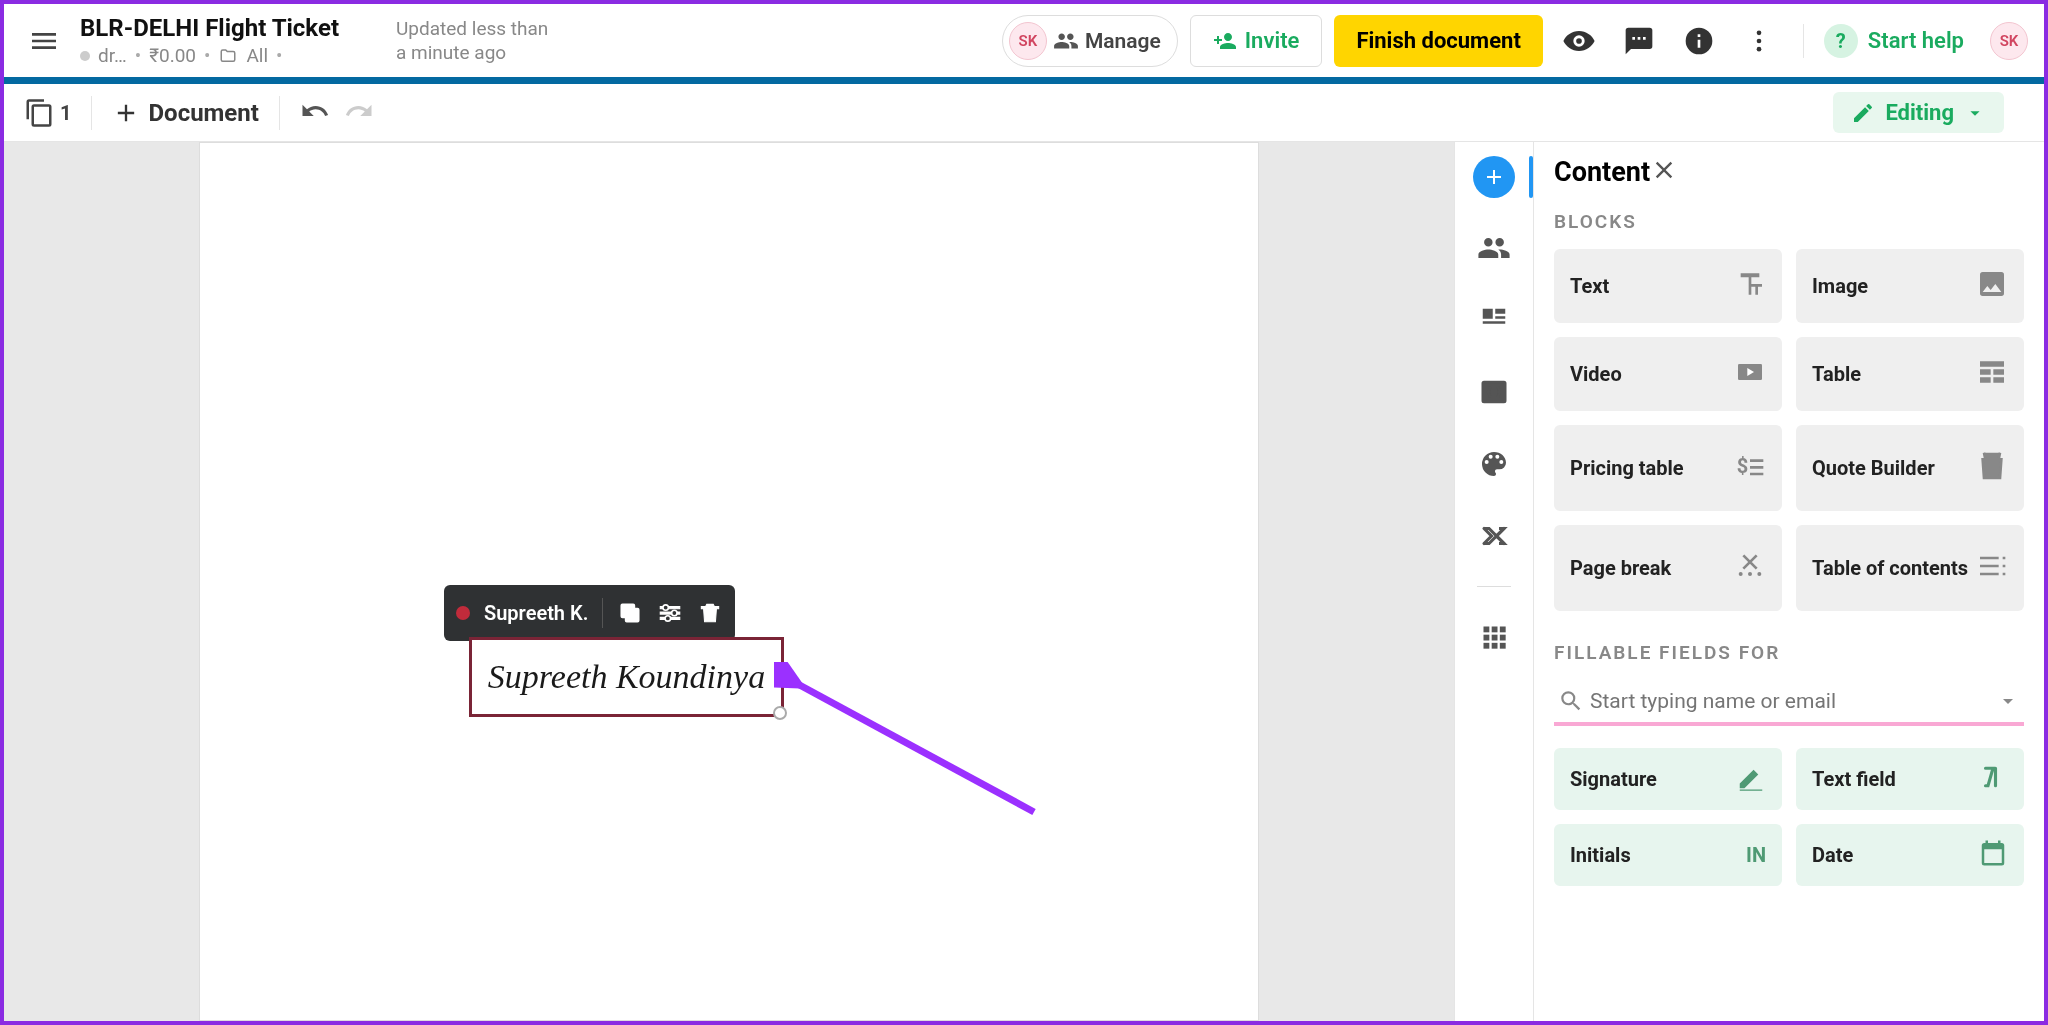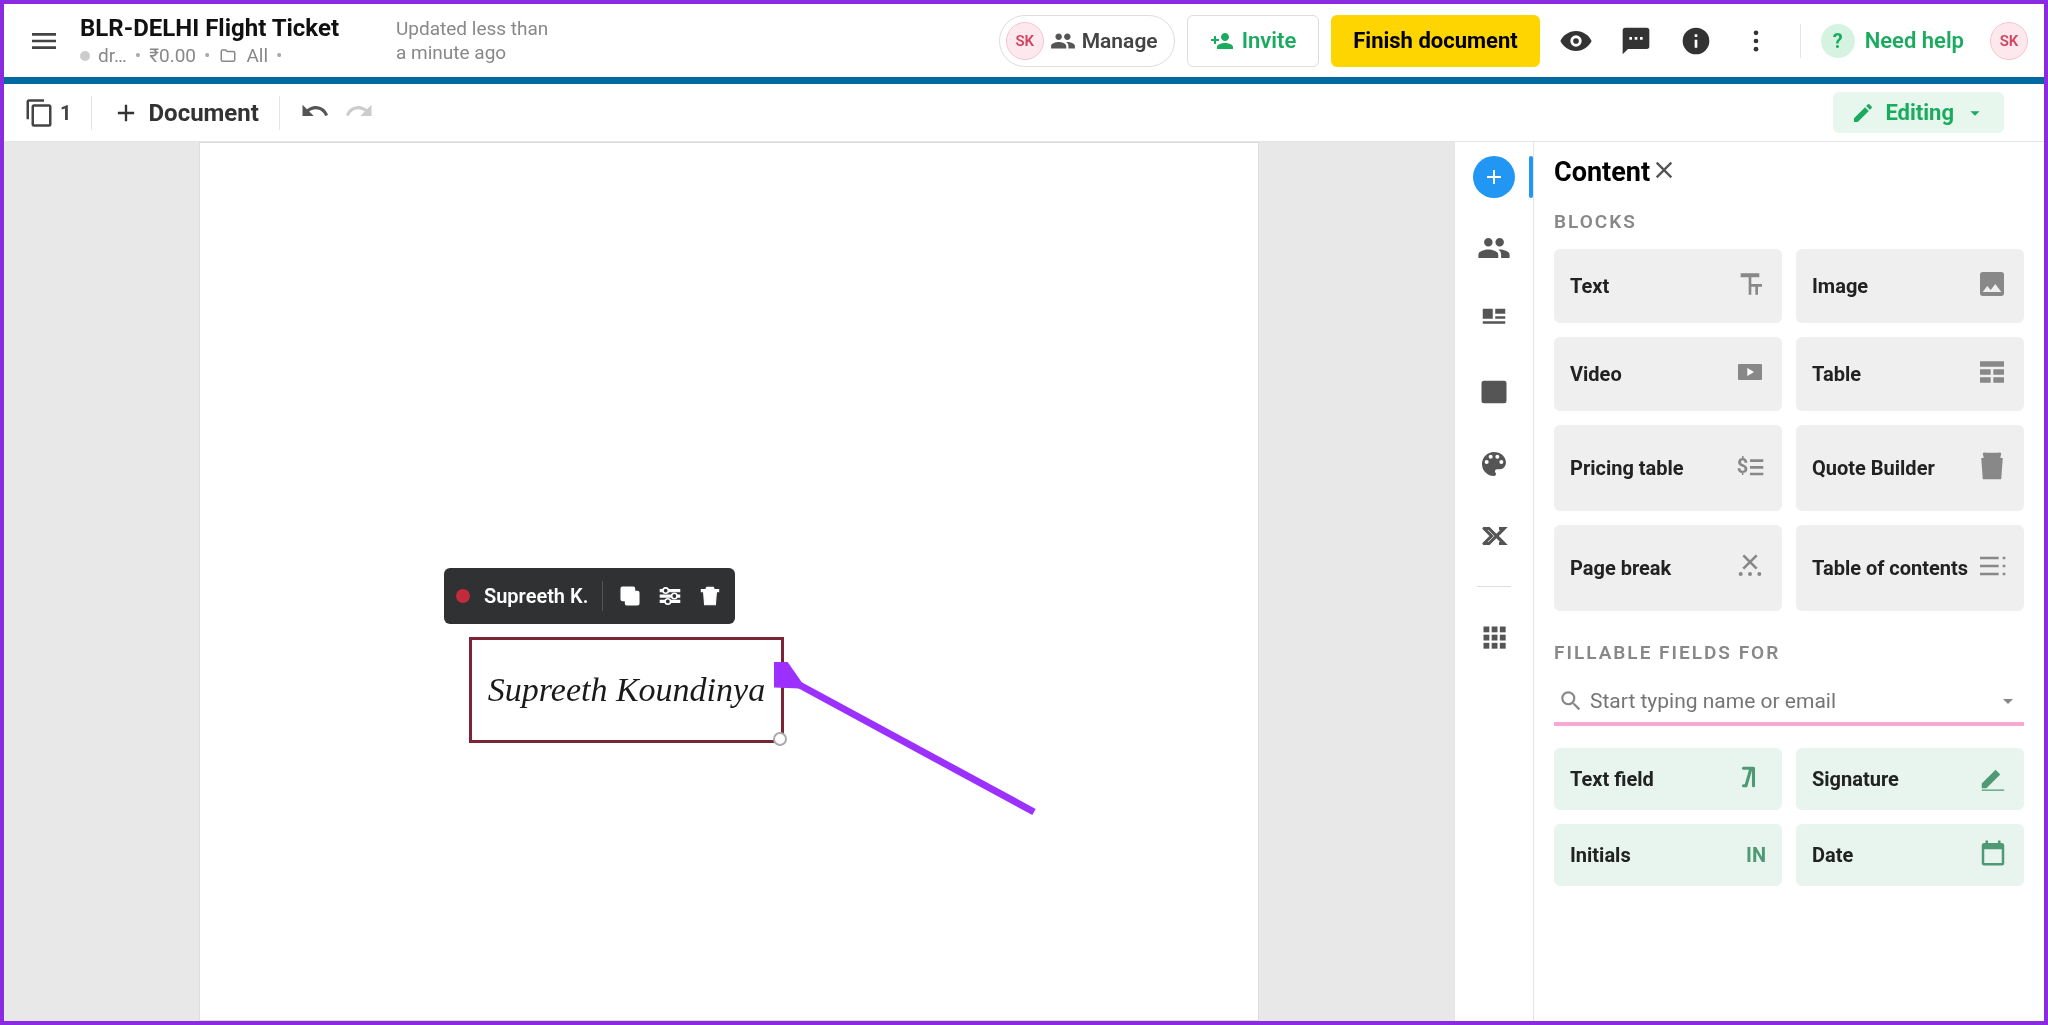--- a/index.html
+++ b/index.html
@@ -43,28 +43,28 @@
 .undo-redo { display: flex; gap: 14px; }
 .undo-redo svg { fill: #555; }
 .undo-redo .disabled svg { fill: #ccc; }
 .editing-btn { display: flex; align-items: center; gap: 10px; background: #e8f7ee; color: #1aab5f; font-size: 22px; font-weight: 700; padding: 8px 18px; border-radius: 6px; margin-left: auto; margin-right: 20px; }
 .editing-btn svg { fill: #1aab5f; }
 
 .main-area { display: flex; height: calc(100% - 80px - 58px); }
 .canvas { flex: 1; background: #e8e8e8; position: relative; display: flex; justify-content: center; overflow: hidden; }
 .page { width: 1060px; background: #fff; margin-top: 0; height: 100%; border: 1px solid #ddd; position: relative; }
 
-.sig-toolbar { position: absolute; top: 426px; left: 440px; background: #2f3133; color: #fff; border-radius: 6px; display: flex; align-items: center; height: 56px; padding: 0 12px; gap: 14px; }
+.sig-toolbar { position: absolute; top: 443px; left: 440px; background: #2f3133; color: #fff; border-radius: 6px; display: flex; align-items: center; height: 56px; padding: 0 12px; gap: 14px; }
 .sig-dot { width: 14px; height: 14px; border-radius: 50%; background: #c12b3b; }
 .sig-name { font-size: 20px; font-weight: 600; }
 .sig-divider { width: 1px; height: 30px; background: #555; }
 .sig-icon { width: 26px; height: 26px; }
 .sig-icon svg { fill: #fff; stroke: #fff; }
 
-.sig-box { position: absolute; top: 495px; left: 465px; width: 315px; height: 106px; border: 3px solid #7a2436; display: flex; align-items: center; justify-content: center; background: #fff; }
+.sig-box { position: absolute; top: 495px; left: 465px; width: 315px; height: 80px; border: 3px solid #7a2436; display: flex; align-items: center; justify-content: center; background: #fff; }
 .sig-text { font-family: 'Brush Script MT', cursive; font-style: italic; font-size: 34px; color: #1a1a1a; }
 .sig-handle { position: absolute; bottom: -6px; right: -6px; width: 14px; height: 14px; background: #fff; border: 2px solid #aaa; border-radius: 50%; }
 
 .arrow-overlay { position: absolute; top: 520px; left: 770px; pointer-events: none; }
 
 .right-rail { width: 80px; border-left: 1px solid #e5e5e5; border-right: 1px solid #e5e5e5; display: flex; flex-direction: column; align-items: center; padding-top: 14px; gap: 28px; }
 .rail-btn { width: 44px; height: 44px; display: flex; align-items: center; justify-content: center; cursor: pointer; border-radius: 6px; position: relative; }
 .rail-btn svg { fill: #555; }
 .rail-btn.active { }
 .rail-btn.active::after { content: ''; position: absolute; right: -18px; top: 0; bottom: 0; width: 4px; background: #2196f3; border-radius: 2px; }
@@ -160,21 +160,21 @@
   <div class="icon-btn">
     <svg width="28" height="28" viewBox="0 0 24 24">
         <circle cx="12" cy="5" r="2"></circle>
         <circle cx="12" cy="12" r="2"></circle>
         <circle cx="12" cy="19" r="2"></circle>
       </svg>
   </div>
 
   <div class="help-wrap">
     <div class="help-circle">?</div>
-    <span>Need help</span>
+    <span>Start help</span>
   </div>
   <div class="avatar-sk" style="margin-left:14px;">SK</div>
 </div>
 
 <div class="sub-toolbar">
   <div class="pages-btn">
     <svg width="30" height="30" viewBox="0 0 24 24">
         <path d="M16 1H4a2 2 0 00-2 2v14h2V3h12V1zm4 4H8a2 2 0 00-2 2v14a2 2 0 002 2h12a2 2 0 002-2V7a2 2 0 00-2-2zm0 16H8V7h12v14z"></path>
       </svg>
     <span style="font-size:20px;font-weight:700;">1</span>
@@ -367,29 +367,29 @@
           <path d="M15.5 14h-.79l-.28-.27A6.471 6.471 0 0016 9.5 6.5 6.5 0 109.5 16c1.61 0 3.09-.59 4.23-1.57l.27.28v.79l5 5L20.49 19l-5-5zM9.5 14A4.5 4.5 0 119.5 5a4.5 4.5 0 010 9z"></path>
         </svg>
       <input type="text" placeholder="Start typing name or email" style="">
       <svg width="24" height="24" viewBox="0 0 24 24">
           <path d="M7 10l5 5 5-5z"></path>
         </svg>
     </div>
 
     <div class="fields-grid">
       <div class="field-card">
+          <span class="field-label">Signature</span>
+          <span class="field-icon"><svg viewBox="0 0 24 24">
+              <path d="M3 17.25V21h3.75L17.81 9.94l-3.75-3.75L3 17.25zM3 22h18v1H3z"></path>
+            </svg></span>
+        </div>
+      <div class="field-card">
           <span class="field-label">Text field</span>
           <span class="field-icon"><svg viewBox="0 0 24 24">
               <path d="M6 5h6l-4 14H6M14 5v14" stroke="#4f9a74" stroke-width="2.5" fill="none" stroke-linecap="round"></path>
-            </svg></span>
-        </div>
-      <div class="field-card">
-          <span class="field-label">Signature</span>
-          <span class="field-icon"><svg viewBox="0 0 24 24">
-              <path d="M3 17.25V21h3.75L17.81 9.94l-3.75-3.75L3 17.25zM3 22h18v1H3z"></path>
             </svg></span>
         </div>
       <div class="field-card">
           <span class="field-label">Initials</span>
           <span class="field-icon" style="color:#4f9a74;font-weight:700;font-size:20px;">IN</span>
         </div>
       <div class="field-card">
           <span class="field-label">Date</span>
           <span class="field-icon"><svg viewBox="0 0 24 24">
               <path d="M19 4h-1V2h-2v2H8V2H6v2H5a2 2 0 00-2 2v14a2 2 0 002 2h14a2 2 0 002-2V6a2 2 0 00-2-2zm0 16H5V9h14v11z"></path>

